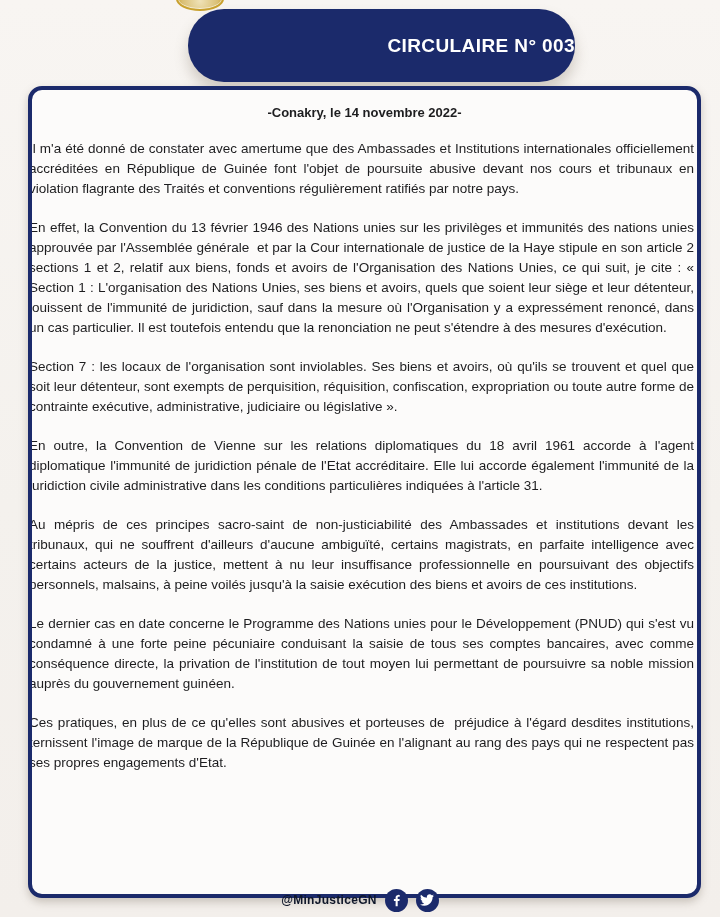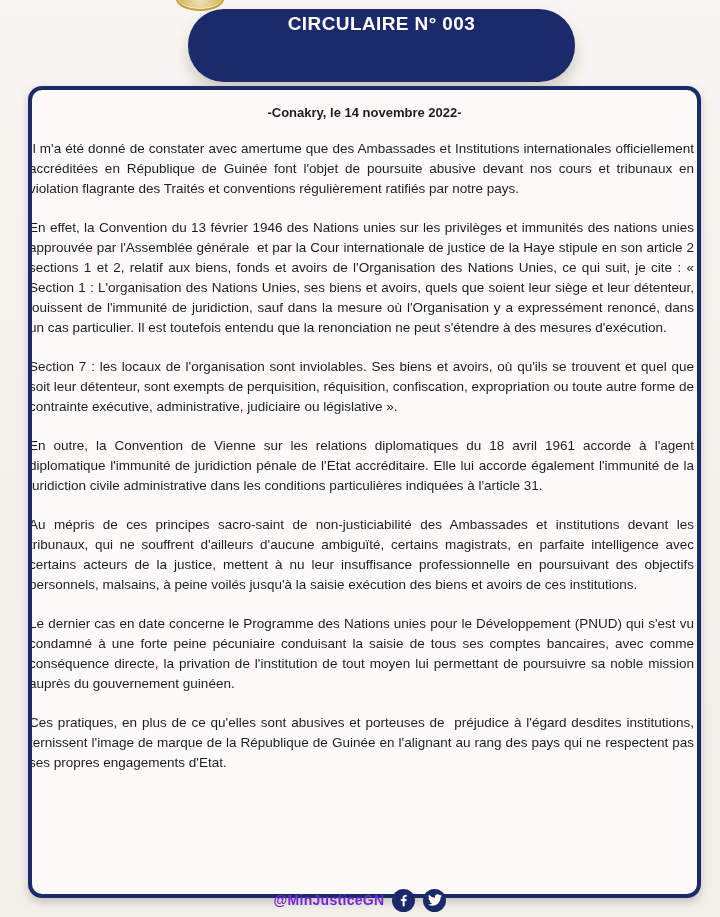--- a/index.html
+++ b/index.html
@@ -13,21 +13,21 @@
   .emblem{
     position:absolute;left:176px;top:-13px;width:44px;height:20px;
     border:2px solid #c9a12e;border-radius:50%;
     background:radial-gradient(circle at 50% 60%, #efe2b8 0%, #d9bf74 70%, #c9a12e 100%);
     box-shadow:0 0 0 1px rgba(255,255,255,.6) inset;
   }
   
   .header-pill{
     position:absolute;left:188px;top:9px;width:387px;height:73px;
     background:#1b2a6b;border-radius:36px;
-    display:flex;flex-direction:column;align-items:center;justify-content:flex-start;
+    display:flex;flex-direction:row;align-items:center;justify-content:flex-end;
     box-shadow:0 9px 14px rgba(120,105,90,.30);
   }
   .header-pill .line{
     color:#ffffff;font-weight:bold;font-size:19px;line-height:29px;
     letter-spacing:.4px;white-space:nowrap;
   }
   
   .doc-box{
     position:absolute;left:28px;top:86px;width:665px;height:789px;
     background:#fcfbfa;border:4px solid #1b2a6b;border-radius:14px;
@@ -44,21 +44,21 @@
     font-size:13.5px;line-height:20px;color:#1d1d1f;
     text-align:justify;white-space:pre-wrap;
   }
   .para .b{font-weight:normal;}
   
   .footer{
     position:absolute;left:0;top:885px;width:720px;height:30px;
     display:flex;align-items:center;justify-content:center;gap:8px;
   }
   .footer .handle{
-    color:#6d28d9;font-weight:bold;font-size:14px;letter-spacing:.3px;
+    color:#0f172a;font-weight:bold;font-size:12px;letter-spacing:.3px;
   }
   .soc{
     width:23px;height:23px;border-radius:50%;background:#1b2a6b;
     display:flex;align-items:center;justify-content:center;cursor:pointer;
   }
   .soc svg{display:block;}
 </style>
 </head>
 <body>
 

